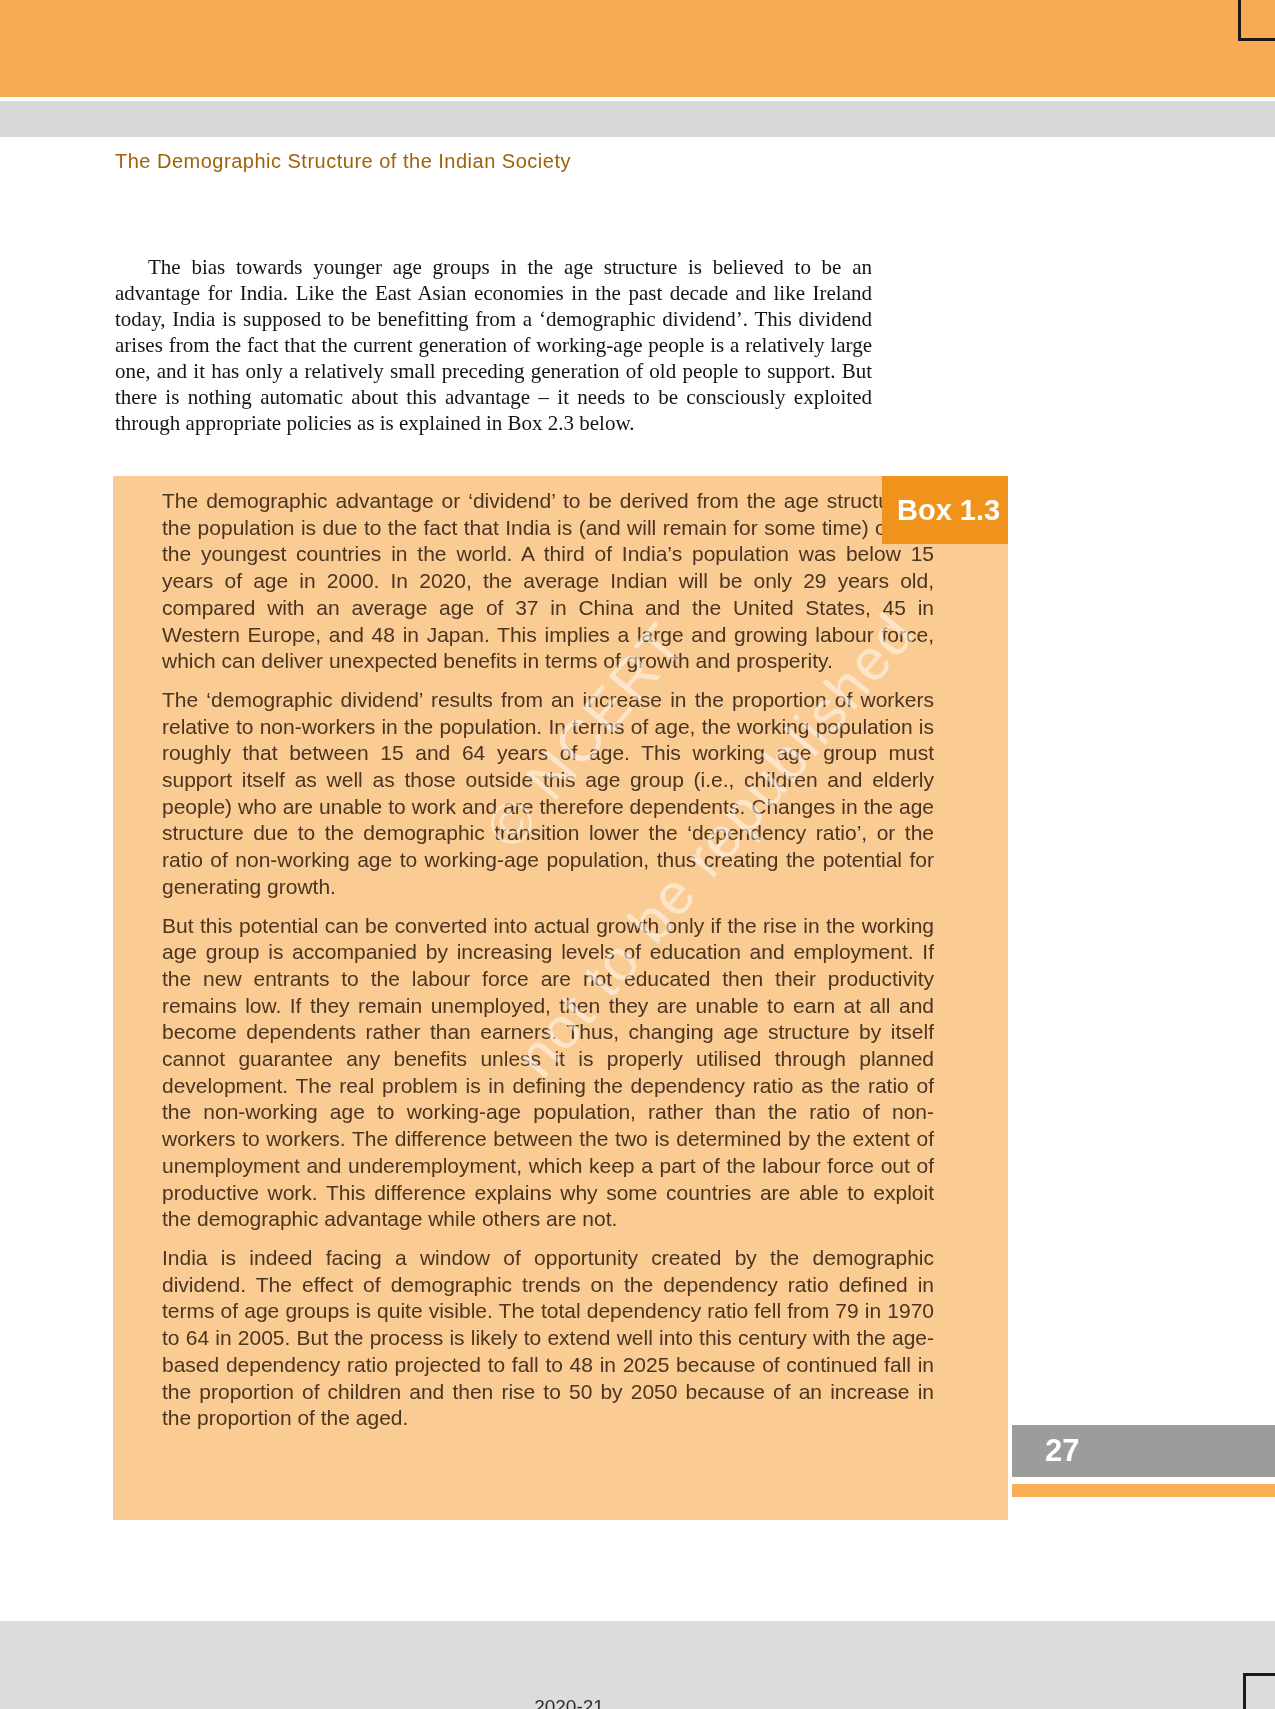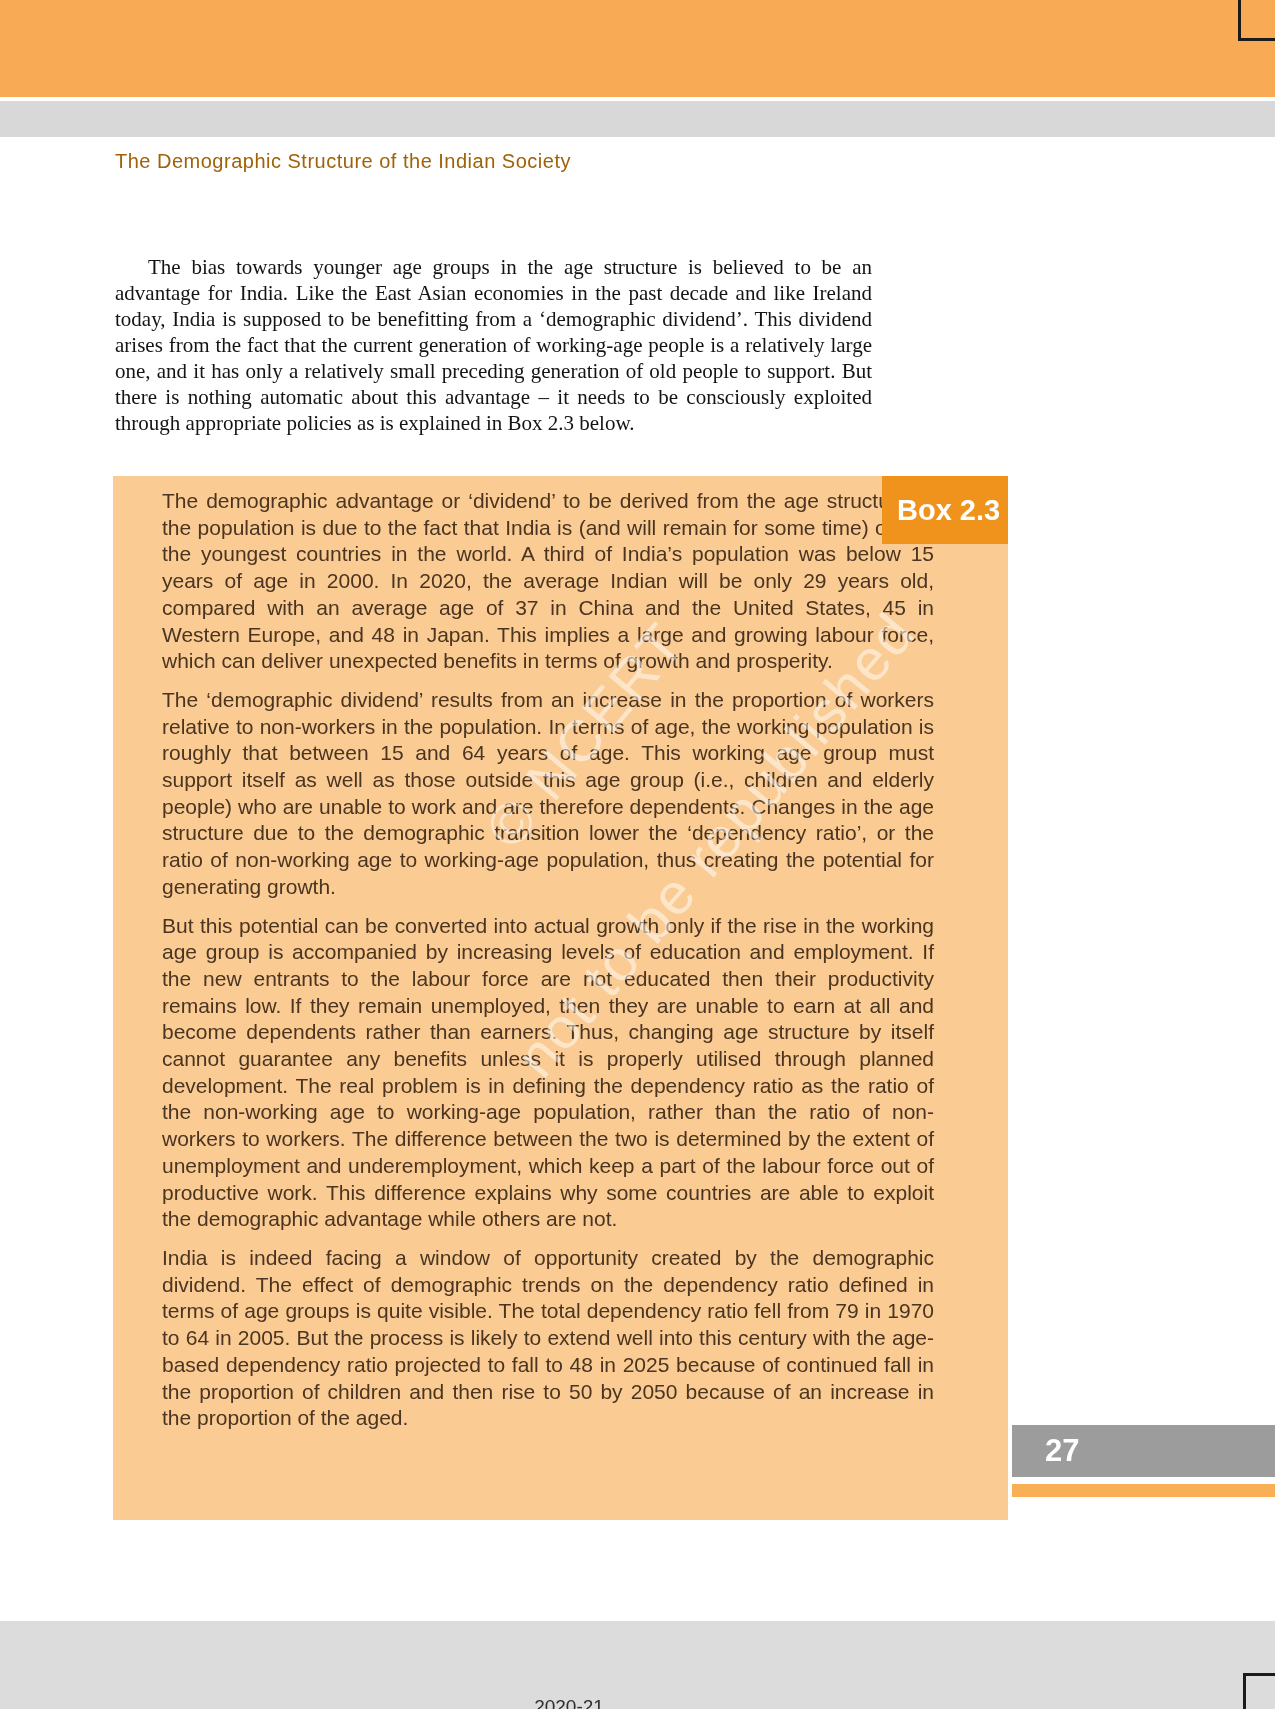--- a/index.html
+++ b/index.html
@@ -72,21 +72,21 @@
 <div class="gray-band"></div>
 <div class="corner-tr"></div>
 
 <div class="header-title">The Demographic Structure of the Indian Society</div>
 
 <div class="intro">
   <p>The bias towards younger age groups in the age structure is believed to be an advantage for India. Like the East Asian economies in the past decade and like Ireland today, India is supposed to be benefitting from a ‘demographic dividend’. This dividend arises from the fact that the current generation of working-age people is a relatively large one, and it has only a relatively small preceding generation of old people to support. But there is nothing automatic about this advantage – it needs to be consciously exploited through appropriate policies as is explained in Box 2.3 below.</p>
 </div>
 
 <div class="box">
-  <div class="box-label">Box 2.3</div>
+  <div class="box-label">Box 1.3</div>
   <div class="box-body">
     <p>The demographic advantage or ‘dividend’ to be derived from the age structure of the population is due to the fact that India is (and will remain for some time) one of the youngest countries in the world. A third of India’s population was below 15 years of age in 2000. In 2020, the average Indian will be only 29 years old, compared with an average age of 37 in China and the United States, 45 in Western Europe, and 48 in Japan. This implies a large and growing labour force, which can deliver unexpected benefits in terms of growth and prosperity.</p>
     <p>The ‘demographic dividend’ results from an increase in the proportion of workers relative to non-workers in the population. In terms of age, the working population is roughly that between 15 and 64 years of age. This working age group must support itself as well as those outside this age group (i.e., children and elderly people) who are unable to work and are therefore dependents. Changes in the age structure due to the demographic transition lower the ‘dependency ratio’, or the ratio of non-working age to working-age population, thus creating the potential for generating growth.</p>
     <p>But this potential can be converted into actual growth only if the rise in the working age group is accompanied by increasing levels of education and employment. If the new entrants to the labour force are not educated then their productivity remains low. If they remain unemployed, then they are unable to earn at all and become dependents rather than earners. Thus, changing age structure by itself cannot guarantee any benefits unless it is properly utilised through planned development. The real problem is in defining the dependency ratio as the ratio of the non-working age to working-age population, rather than the ratio of non-workers to workers. The difference between the two is determined by the extent of unemployment and underemployment, which keep a part of the labour force out of productive work. This difference explains why some countries are able to exploit the demographic advantage while others are not.</p>
     <p>India is indeed facing a window of opportunity created by the demographic dividend. The effect of demographic trends on the dependency ratio defined in terms of age groups is quite visible. The total dependency ratio fell from 79 in 1970 to 64 in 2005. But the process is likely to extend well into this century with the age-based dependency ratio projected to fall to 48 in 2025 because of continued fall in the proportion of children and then rise to 50 by 2050 because of an increase in the proportion of the aged.</p>
   </div>
 </div>
 
 <div class="watermark">
   <div>© NCERT</div>

